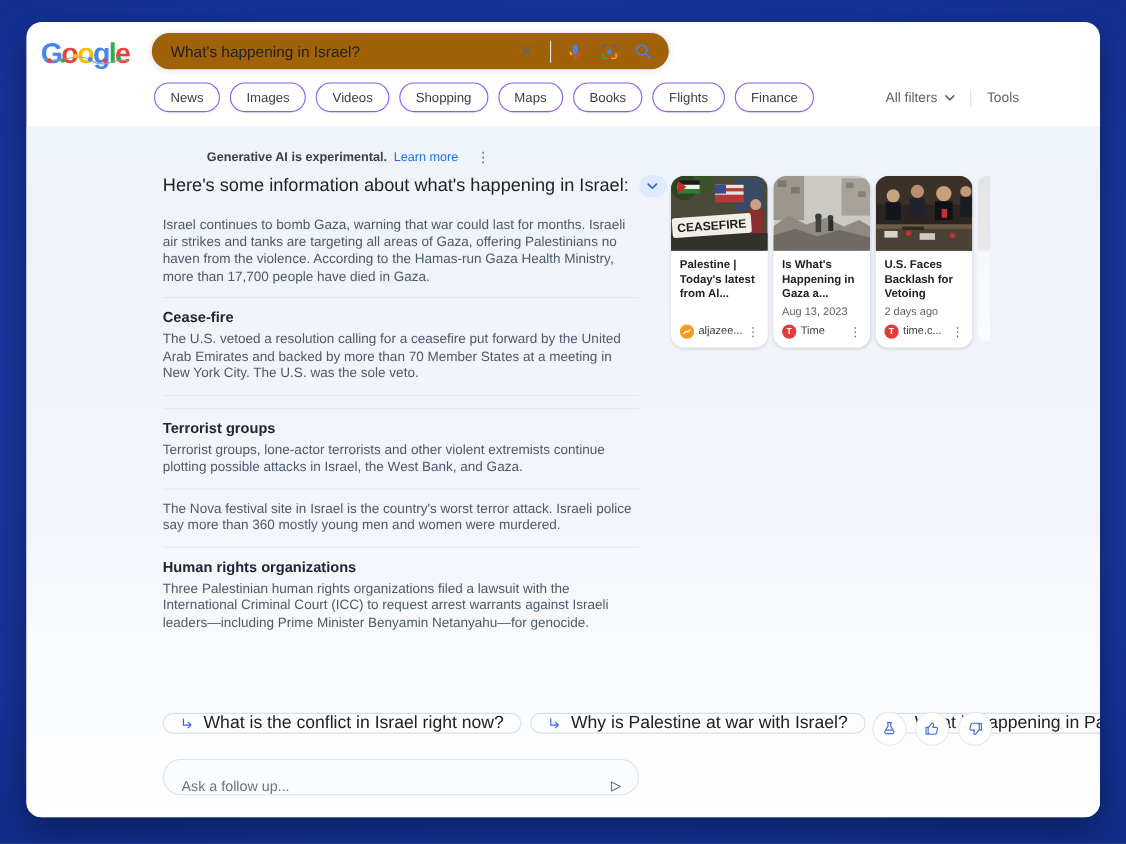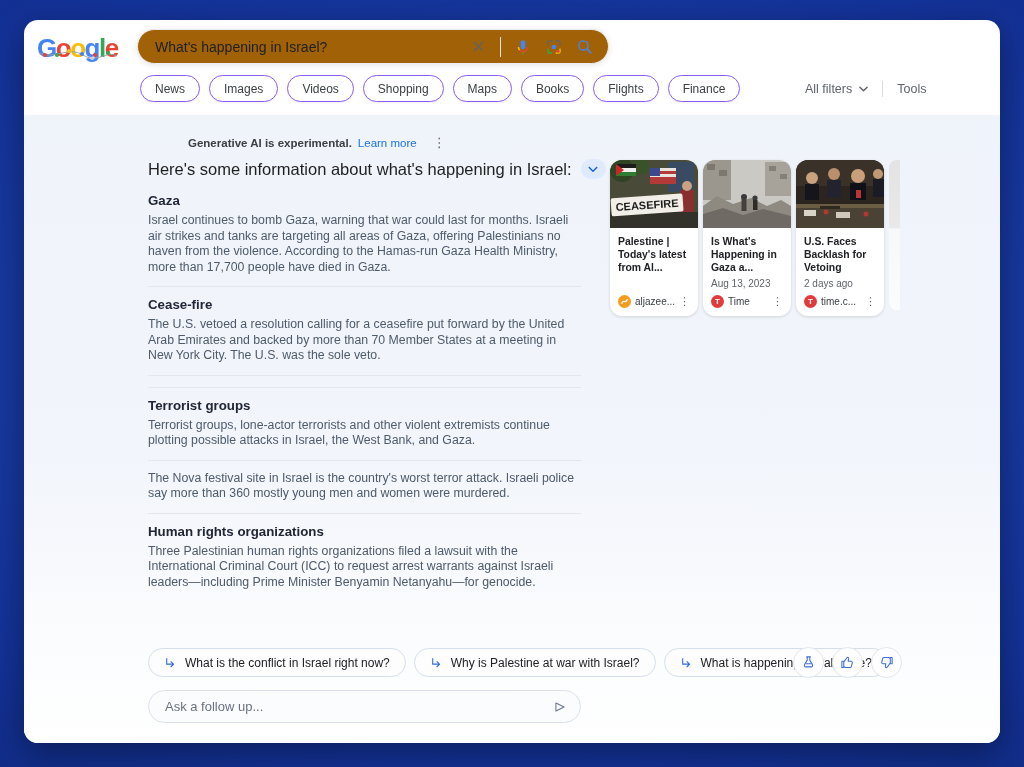--- a/index.html
+++ b/index.html
@@ -68,31 +68,31 @@
   .src-logo { width:13px; height:13px; border-radius:50%; margin-right:4px; flex:none;
     display:flex; align-items:center; justify-content:center;
     color:#fff; font-size:8px; font-weight:bold; }
   .src-name { font-size:10px; color:#3c4043; flex:1; white-space:nowrap; overflow:hidden; }
   .card-dots { color:#5f6368; font-size:11px; cursor:pointer; }
   .card-sliver { width:11px; height:150px; border-radius:8px 0 0 8px; flex:none;
     background:linear-gradient(180deg,#e3e3e3 0%,#e9e9e9 45%,#f6f8fa 46%,#fbfcfd 100%); }
 
   
   .chips { position:absolute; left:124px; top:533px; display:flex; gap:8px; }
-  .chip { height:29px; border:1px solid #d5dfec; border-radius:16px; background:#fdfdfe;
-    display:flex; align-items:center; gap:8px; padding:0 15px; font-size:12px;
+  .chip { height:19px; border:1px solid #d5dfec; border-radius:16px; background:#fdfdfe;
+    display:flex; align-items:center; gap:8px; padding:0 15px; font-size:16px;
     color:#202124; cursor:pointer; white-space:nowrap; }
 
   .feedback { position:absolute; left:769px; top:532px; display:flex; gap:8px; }
   .fb-btn { width:31px; height:31px; border-radius:50%; border:1px solid #e1e5ec;
     background:#fff; display:flex; align-items:center; justify-content:center; cursor:pointer; }
 
   .followup { position:absolute; left:124px; top:575px; width:433px; height:33px;
     border:1px solid #dae1ea; border-radius:17px; background:#fbfcfe;
-    display:flex; align-items:center; padding:0 13px 0 16px;gap:12px; }
+    display:flex; align-items:flex-end; padding:0 13px 0 16px;gap:12px; }
   .followup input { flex:1; border:none; outline:none; background:transparent;
     font-size:13px; color:#202124; font-family:"Liberation Sans",sans-serif; }
   .followup input::placeholder { color:#6a7280; }
 </style>
 </head>
 <body>
 
 <div class="window">
 
   <div class="logo">
@@ -194,21 +194,20 @@
       <span class="heading">Here's some information about what's happening in Israel:</span>
       <span class="chevron-pill">
         <svg width="10" height="7" viewBox="0 0 12 8">
             <path d="M1.5 1.5L6 6l4.5-4.5" fill="none" stroke="#1a67d2" stroke-width="1.8" stroke-linecap="round" stroke-linejoin="round"></path>
           </svg>
       </span>
     </div>
 
     <div class="left-col">
       <div>
-        <div class="section-title">Gaza</div>
         <div class="section-body">Israel continues to bomb Gaza, warning that war could last for months. Israeli air strikes and tanks are targeting all areas of Gaza, offering Palestinians no haven from the violence. According to the Hamas-run Gaza Health Ministry, more than 17,700 people have died in Gaza.</div>
       </div>
       <div class="divider"></div>
       <div>
         <div class="section-title">Cease-fire</div>
         <div class="section-body">The U.S. vetoed a resolution calling for a ceasefire put forward by the United Arab Emirates and backed by more than 70 Member States at a meeting in New York City. The U.S. was the sole veto.</div>
       </div>
       <div class="divider"></div>
       <div class="divider"></div>
       <div>

